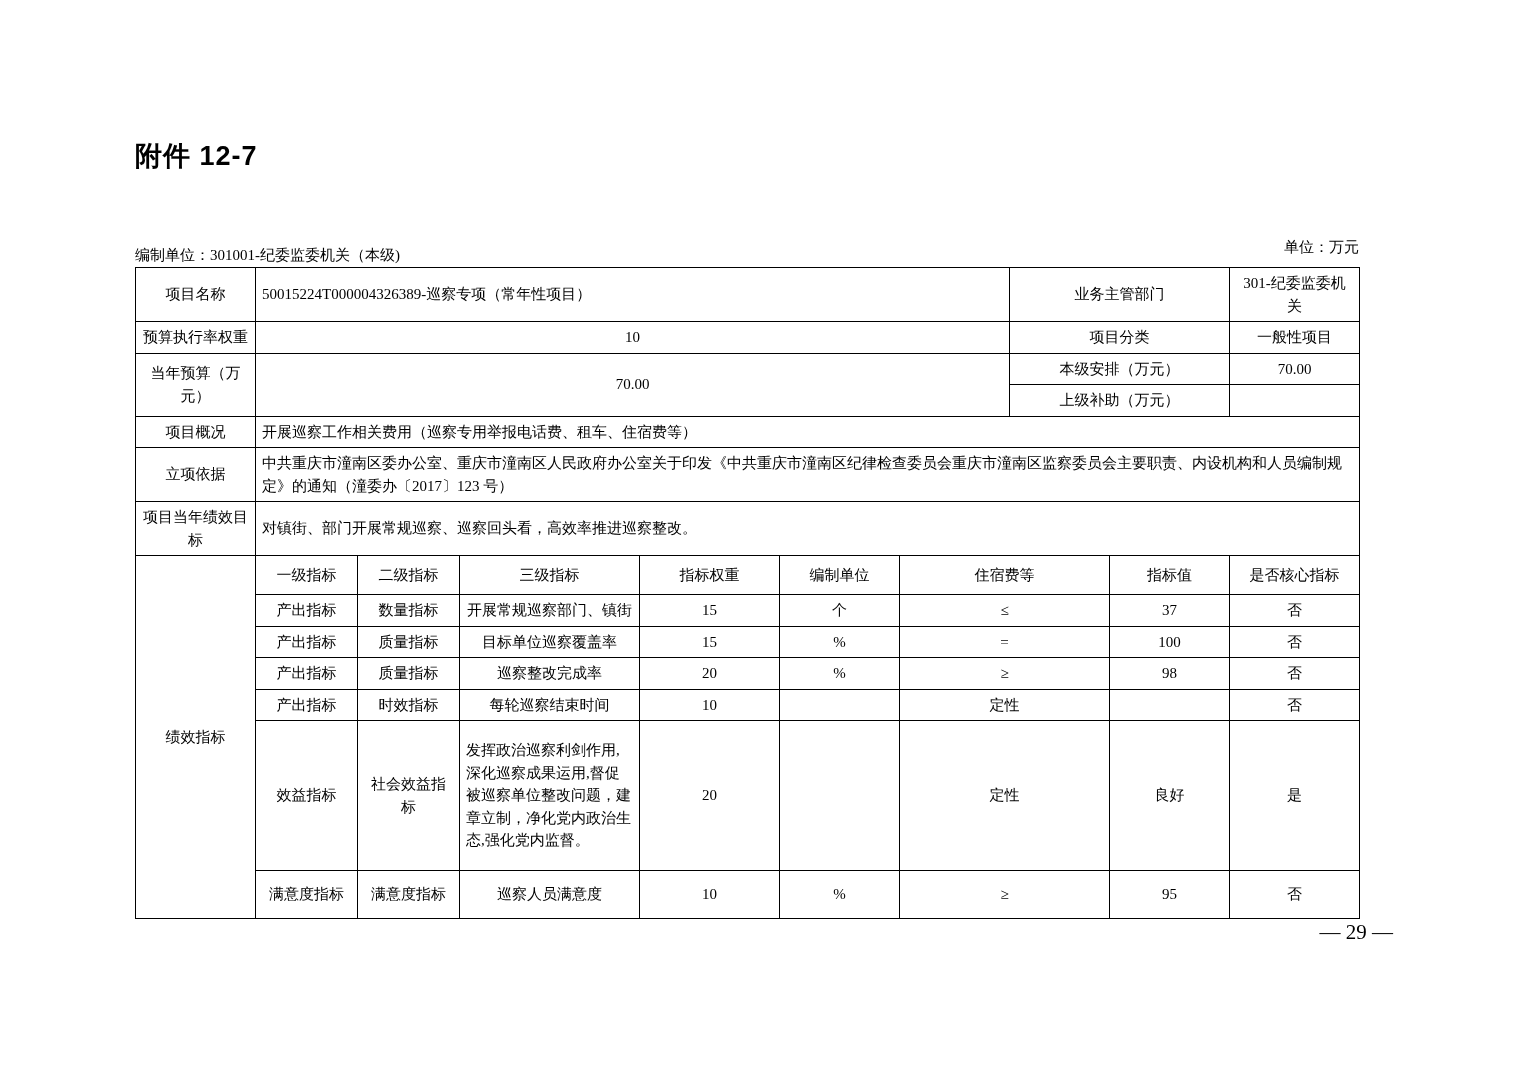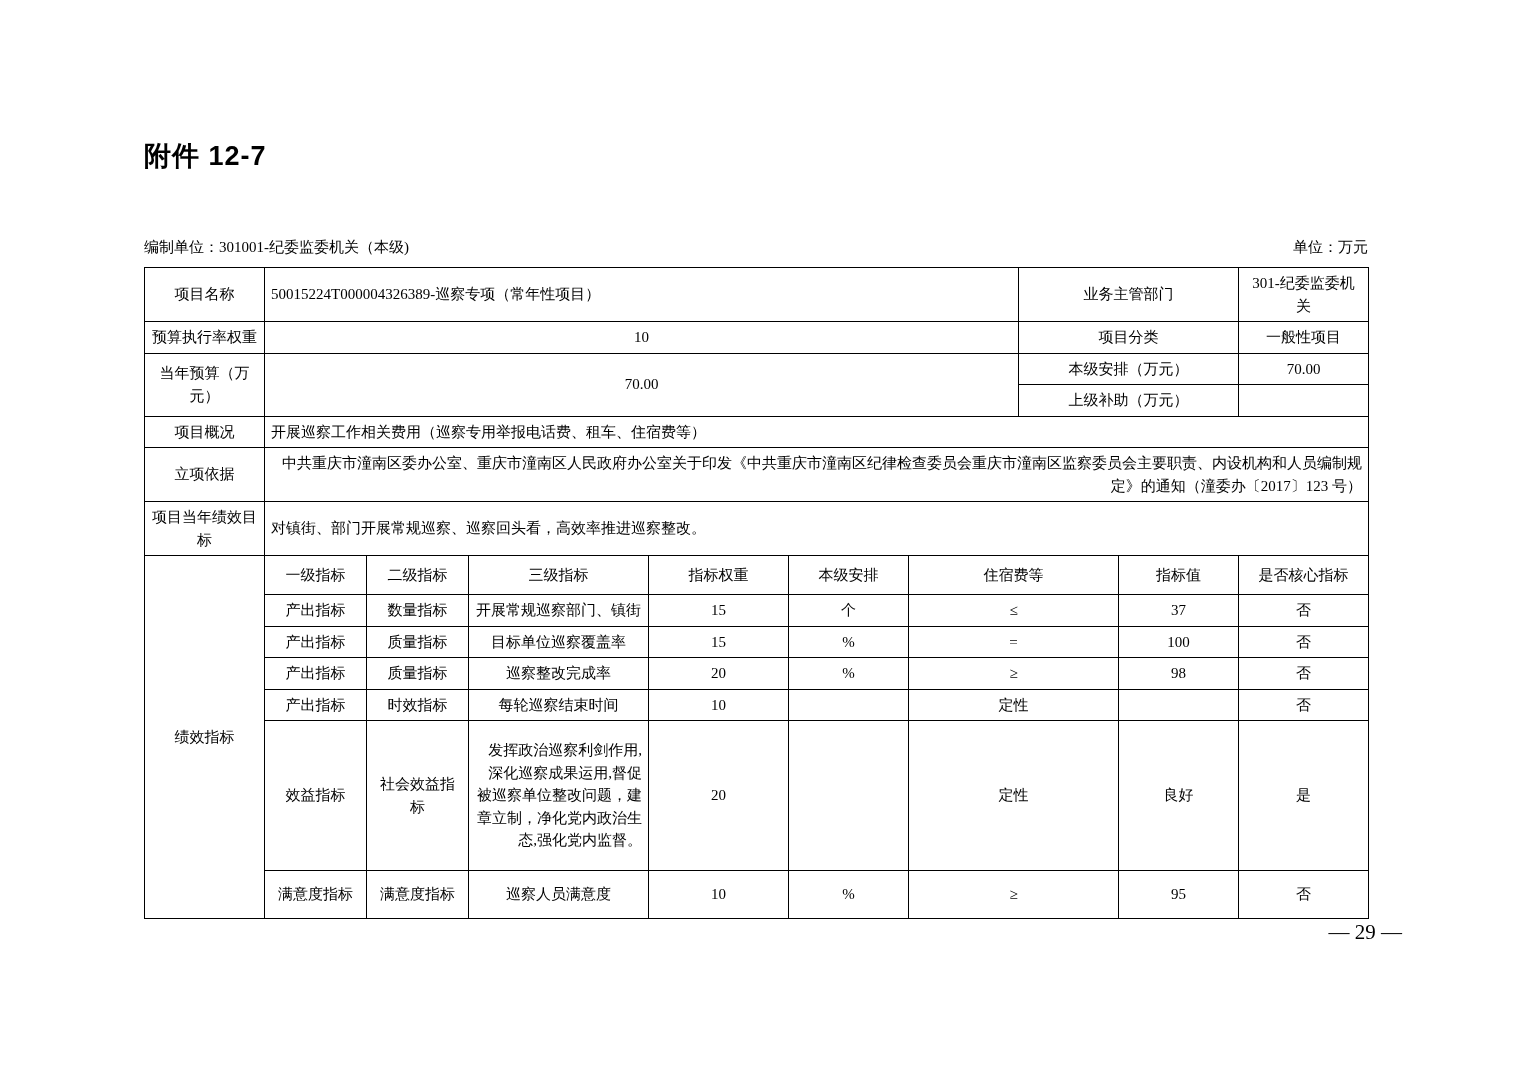--- a/index.html
+++ b/index.html
@@ -10,21 +10,21 @@
   body {
     width: 1520px;
     height: 1074px;
     font-family: "Liberation Serif", serif;
     color: #000;
     position: relative;
     overflow: hidden;
   }
   .page {
     position: absolute;
-    left: 13px; top: 0;
+    left: 4px; top: 0;
     width: 1324px;
     height: 1074px;
   }
   .attachment-label {
     position: absolute;
     left: 131px;
     top: 138px;
     font-size: 27px;
     font-family: "Liberation Sans", sans-serif;
     font-weight: bold;
@@ -43,20 +43,21 @@
   }
   .meta-row {
     position: absolute;
     left: 131px;
     top: 238px;
     width: 1224px;
     font-size: 15px;
   }
   .meta-left {
     float: left;
+    margin-top: 8px;
   }
   .meta-right {
     float: right;
   }
   table.main {
     position: absolute;
     left: 131px;
     top: 267px;
     width: 1224px;
     border-collapse: collapse;
@@ -75,21 +76,21 @@
   .perf-label {
     text-align: center;
     vertical-align: middle;
   }
   .indicator-head td {
     text-align: center;
     height: 30px;
   }
   .multi-line {
     line-height: 1.55;
-    text-align: right;
+    text-align: left;
   }
   .page-number {
     position: absolute;
     left: 0;
     top: 920px;
     width: 1520px;
     text-align: center;
     font-size: 21px;
     font-family: "Liberation Serif", serif;
     padding-right: 0;
@@ -169,21 +170,21 @@
       <td class="label-cell">项目当年绩效目标</td>
       <td class="l" colspan="9">对镇街、部门开展常规巡察、巡察回头看，高效率推进巡察整改。</td>
     </tr>
 
     <tr class="indicator-head">
       <td class="perf-label" rowspan="7">绩效指标</td>
       <td>一级指标</td>
       <td>二级指标</td>
       <td>三级指标</td>
       <td>指标权重</td>
-      <td>本级安排</td>
+      <td>编制单位</td>
       <td colspan="2">住宿费等</td>
       <td>指标值</td>
       <td>是否核心指标</td>
     </tr>
 
     <tr>
       <td class="c">产出指标</td>
       <td class="c">数量指标</td>
       <td class="c">开展常规巡察部门、镇街</td>
       <td class="c">15</td>

